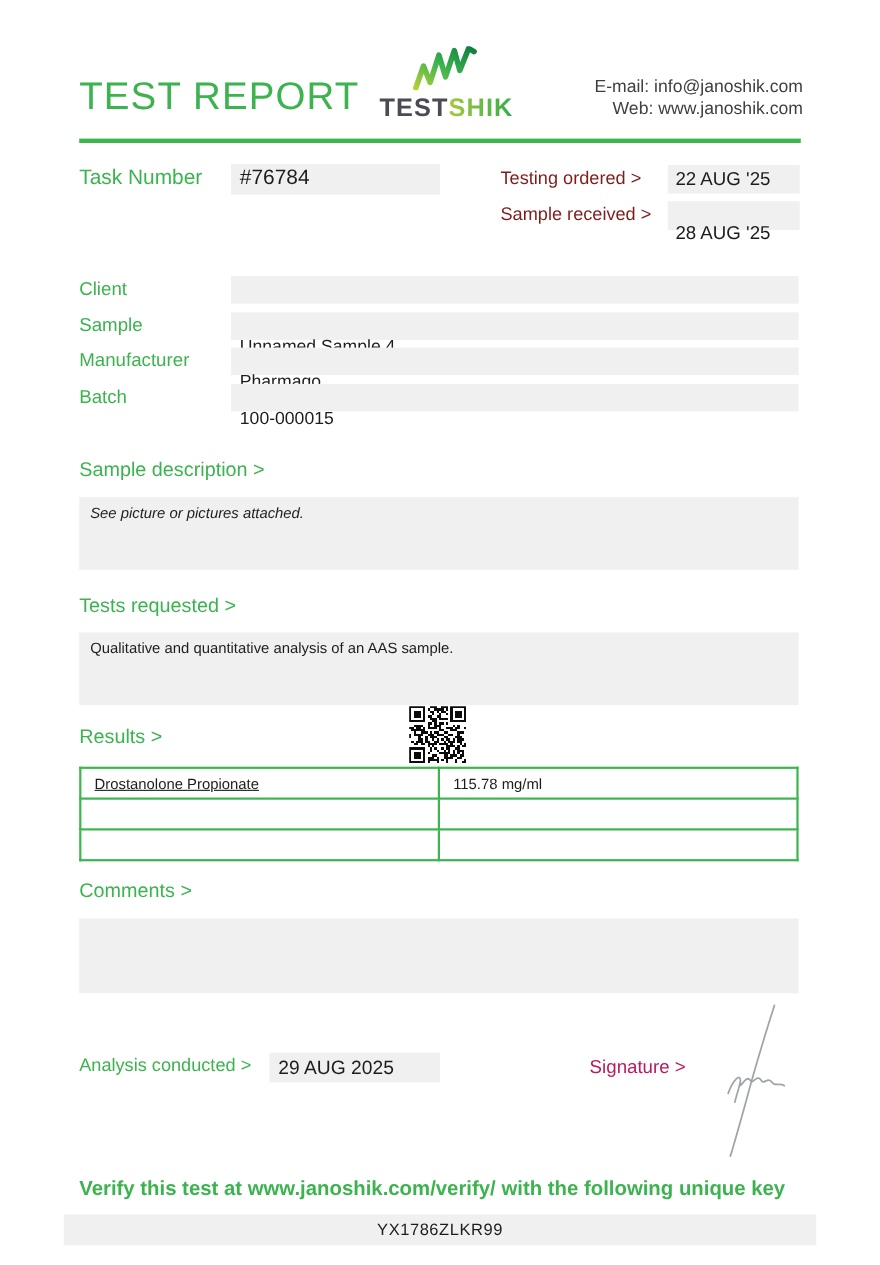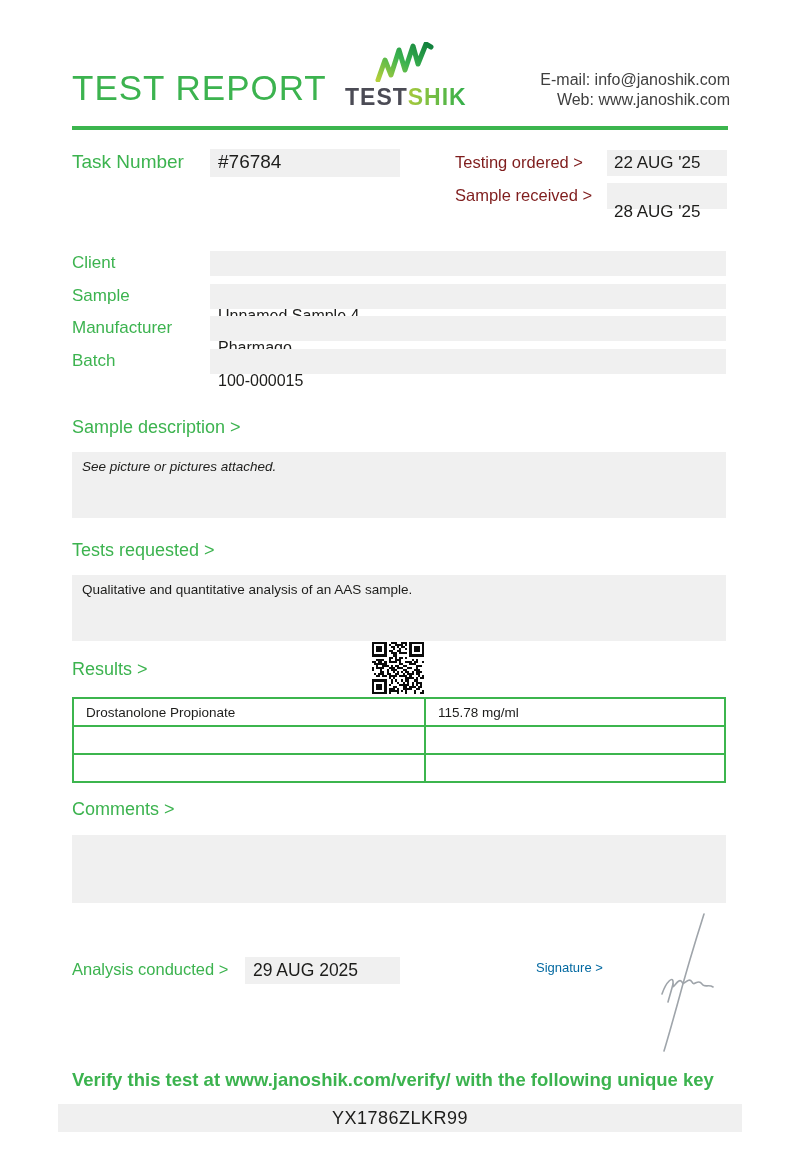--- a/index.html
+++ b/index.html
@@ -40,26 +40,26 @@
   
   .results-table { left:72px; top:697px; width:654px; border-collapse:collapse; table-layout:fixed; }
   .results-table td { border:2px solid #3cb54e; height:28px; font-size:13.5px; color:#1d1d1b; padding:0 0 0 12px; vertical-align:middle; background:#fff; }
 
   .qr { left:372px; top:642px; width:52px; height:52px; }
 
   
   .analysis-label { left:72px; top:960px; font-size:16.5px; color:#3cb34f; }
   .analysis-box { left:245px; top:957px; width:155px; height:27px; }
   .analysis-value { left:253px; top:960px; font-size:17.5px; color:#1d1d1b; }
-  .signature-label { left:536px; top:960px; font-size:13px; color:#0369a1; }
+  .signature-label { left:536px; top:960px; font-size:17px; color:#be185d; }
   .signature-svg { left:642px; top:910px; }
 
   .verify-line { left:72px; top:1069px; width:660px; font-size:18.5px; color:#3cb34f; white-space:nowrap;font-weight:bold; }
   .key-box { left:58px; top:1104px; width:684px; height:28px; display:flex; align-items:center; justify-content:center; }
-  .key-text { font-size:18px; color:#1d1d1b; letter-spacing:0.5px; }
+  .key-text { font-size:15px; color:#1d1d1b; letter-spacing:0.5px; }
 </style>
 </head>
 <body>
 
 <div class="page">
 
   <div class="abs title">TEST REPORT</div>
 
   <div class="abs logo-wrap">
     <svg class="logo-icon" width="62" height="40" viewBox="0 0 62 40">
@@ -438,21 +438,21 @@
         <rect x="20" y="24" width="1" height="1" fill="#0b0b0b"></rect>
         <rect x="23" y="24" width="1" height="1" fill="#0b0b0b"></rect>
         <rect x="24" y="24" width="1" height="1" fill="#0b0b0b"></rect>
       </svg>
   </div>
   <div class="abs section-h" style="top:659px;">Results &gt;</div>
 
   <table class="abs results-table">
     <tbody>
       <tr>
-        <td style="width:352px;">Drostanolone Propionate</td>
+        <td style="width:326px;text-decoration:underline;">Drostanolone Propionate</td>
         <td>115.78 mg/ml</td>
       </tr>
       <tr>
         <td></td>
         <td></td>
       </tr>
       <tr>
         <td></td>
         <td></td>
       </tr>

